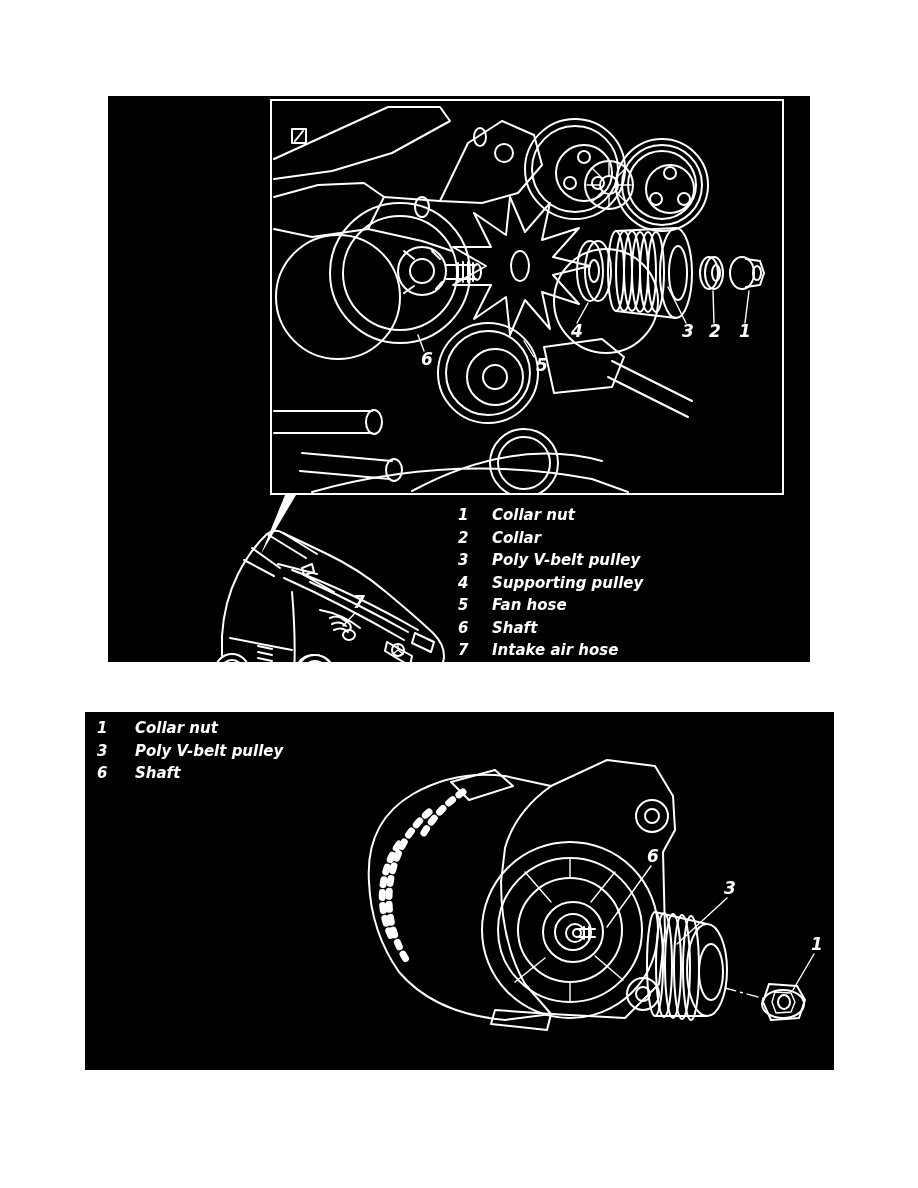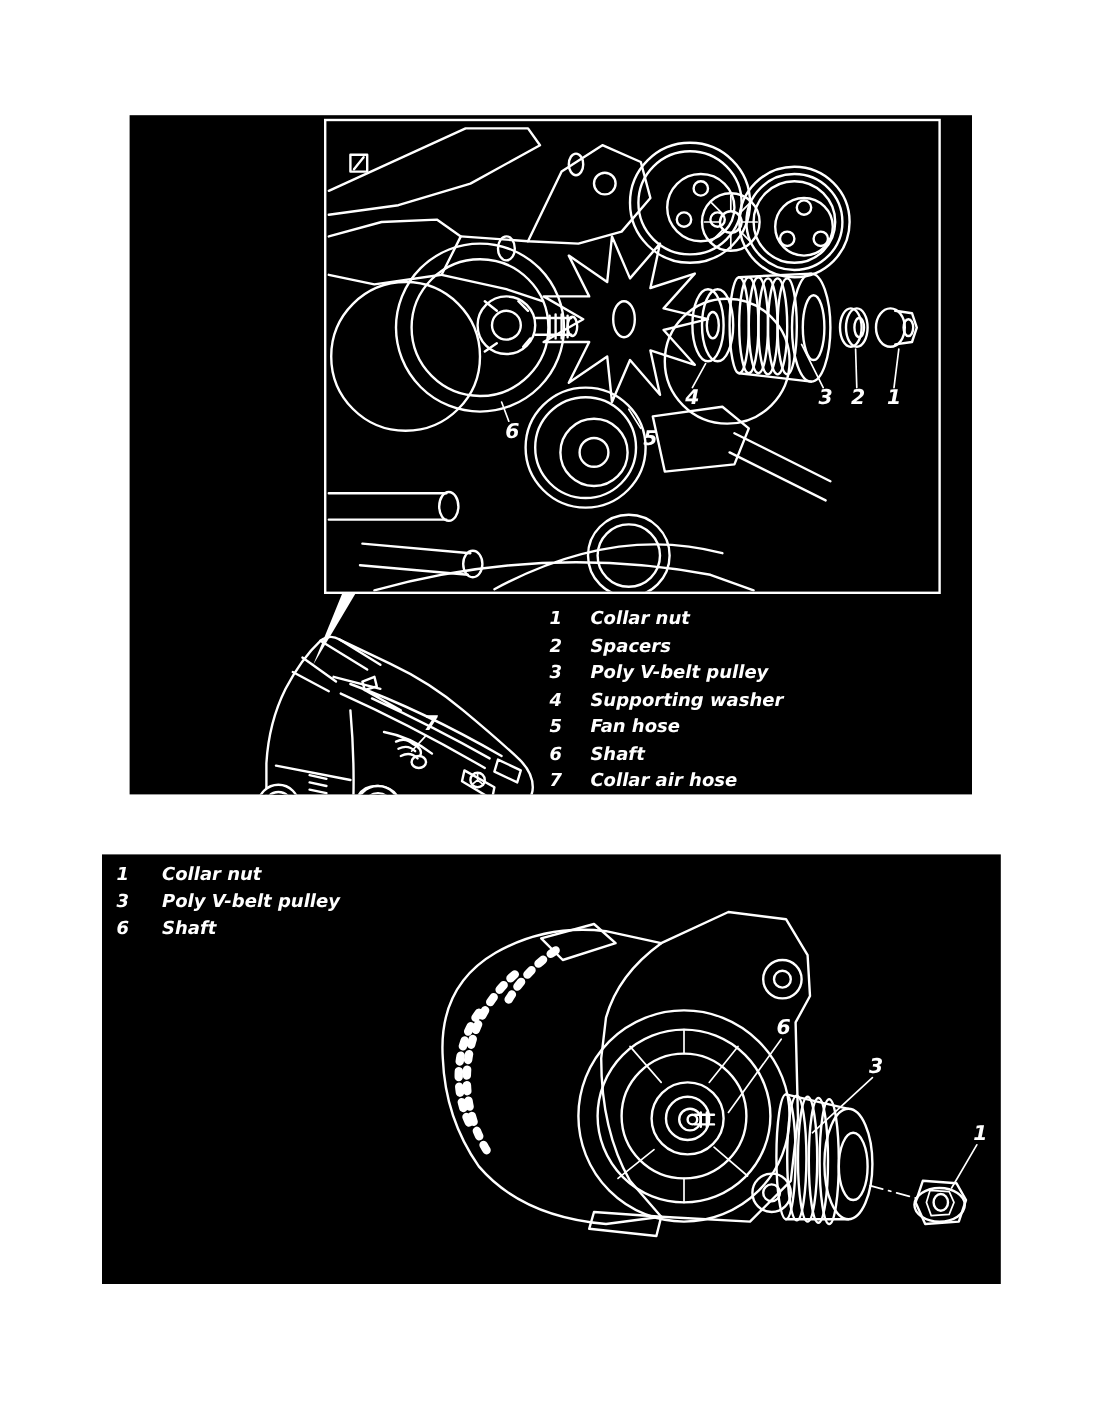--- a/index.html
+++ b/index.html
@@ -163,41 +163,41 @@
       </svg>
     </div>
 
     <div class="legend legend-top">
       <div class="legend-row">
         <span class="legend-num">1</span>
         <span class="legend-label">Collar nut</span>
       </div>
       <div class="legend-row">
         <span class="legend-num">2</span>
-        <span class="legend-label">Spacers</span>
+        <span class="legend-label">Collar</span>
       </div>
       <div class="legend-row">
         <span class="legend-num">3</span>
         <span class="legend-label">Poly V-belt pulley</span>
       </div>
       <div class="legend-row">
         <span class="legend-num">4</span>
-        <span class="legend-label">Supporting washer</span>
+        <span class="legend-label">Supporting pulley</span>
       </div>
       <div class="legend-row">
         <span class="legend-num">5</span>
         <span class="legend-label">Fan hose</span>
       </div>
       <div class="legend-row">
         <span class="legend-num">6</span>
         <span class="legend-label">Shaft</span>
       </div>
       <div class="legend-row">
         <span class="legend-num">7</span>
-        <span class="legend-label">Collar air hose</span>
+        <span class="legend-label">Intake air hose</span>
       </div>
     </div>
   </section>
 
   <section class="panel panel-bottom">
 
     <div class="legend legend-bottom">
       <div class="legend-row">
         <span class="legend-num">1</span>
         <span class="legend-label">Collar nut</span>

